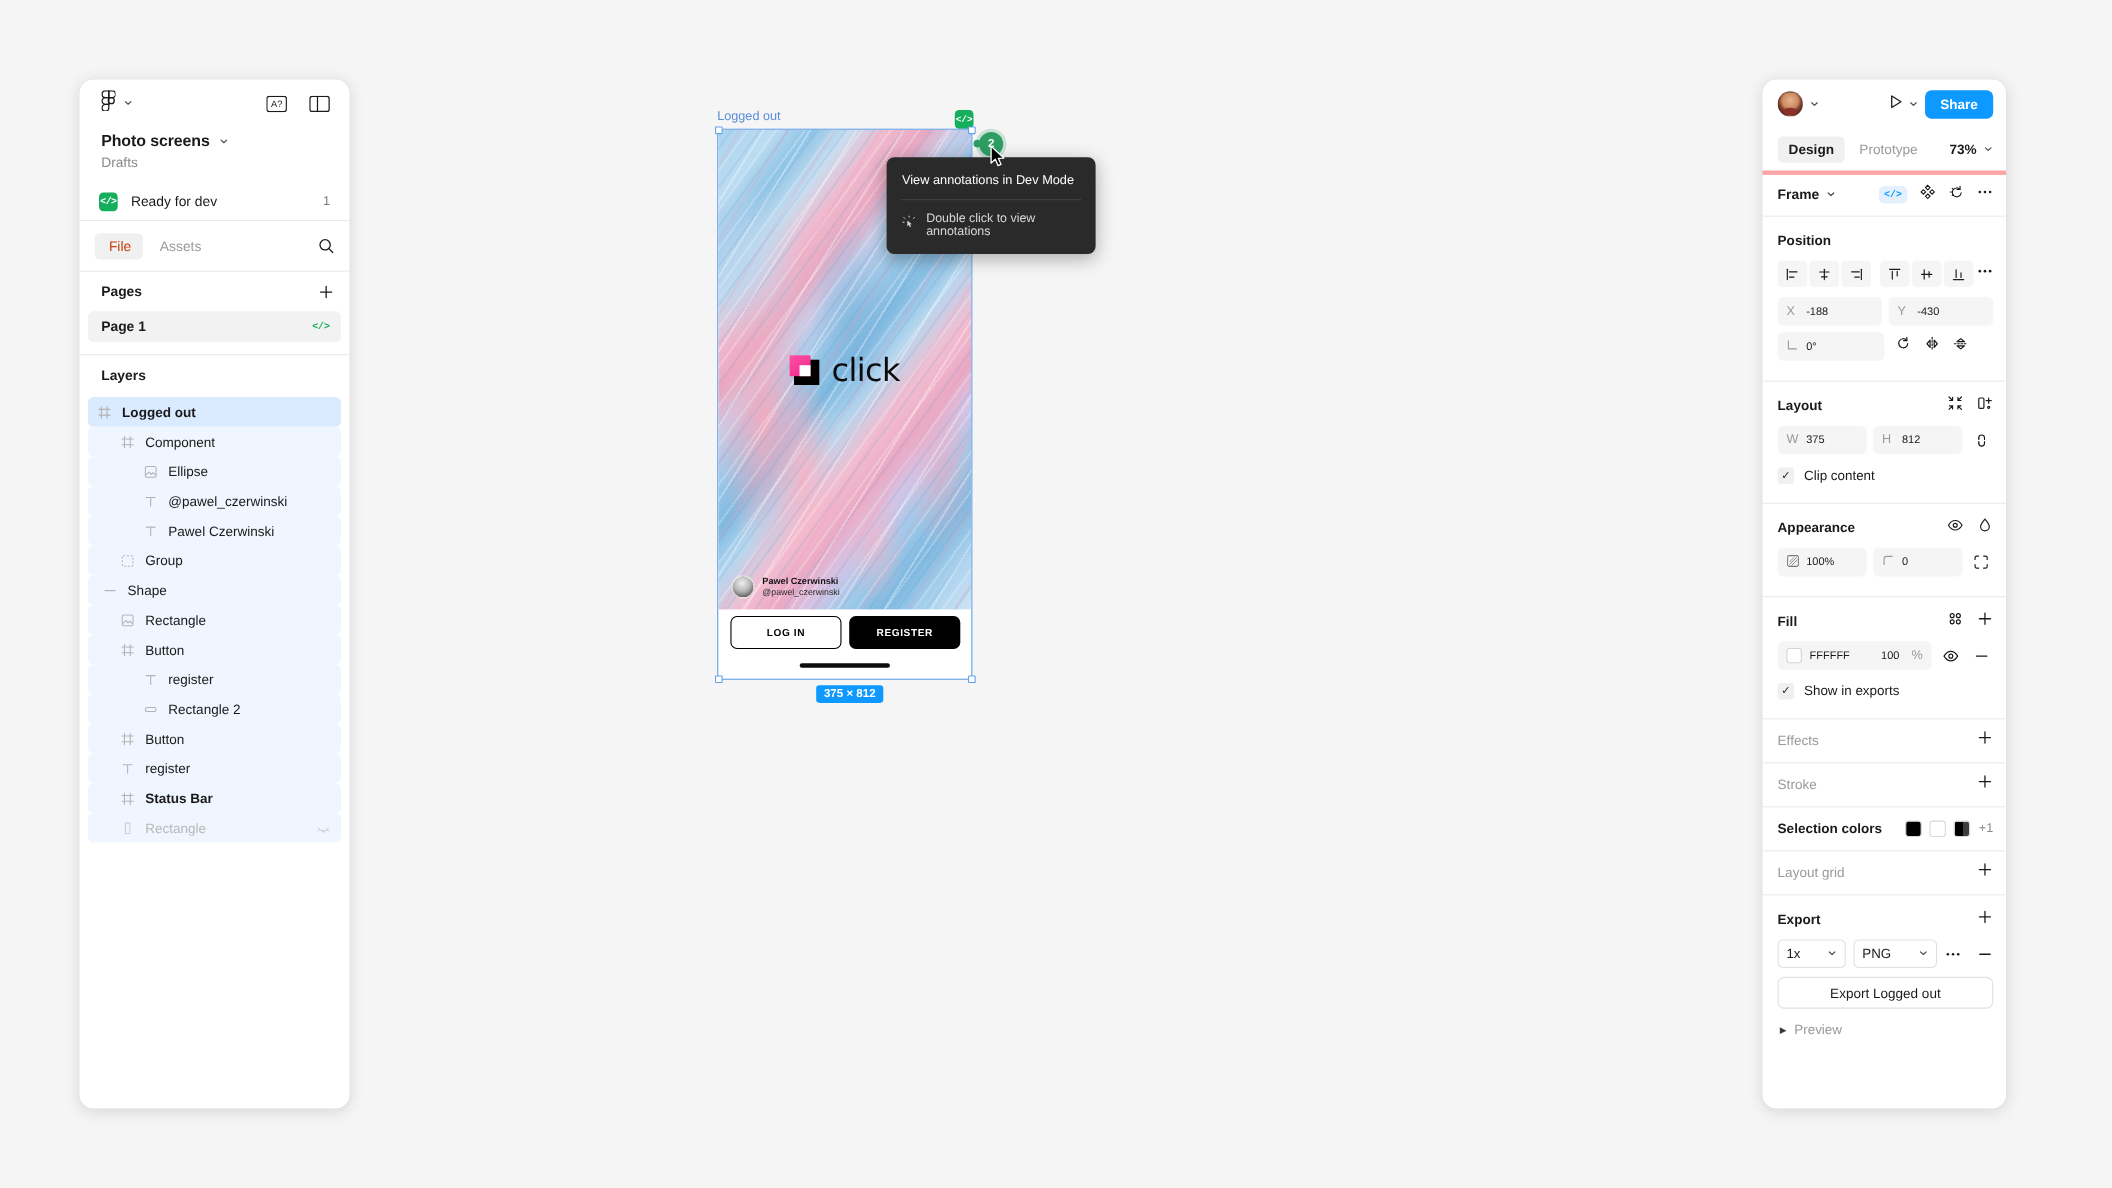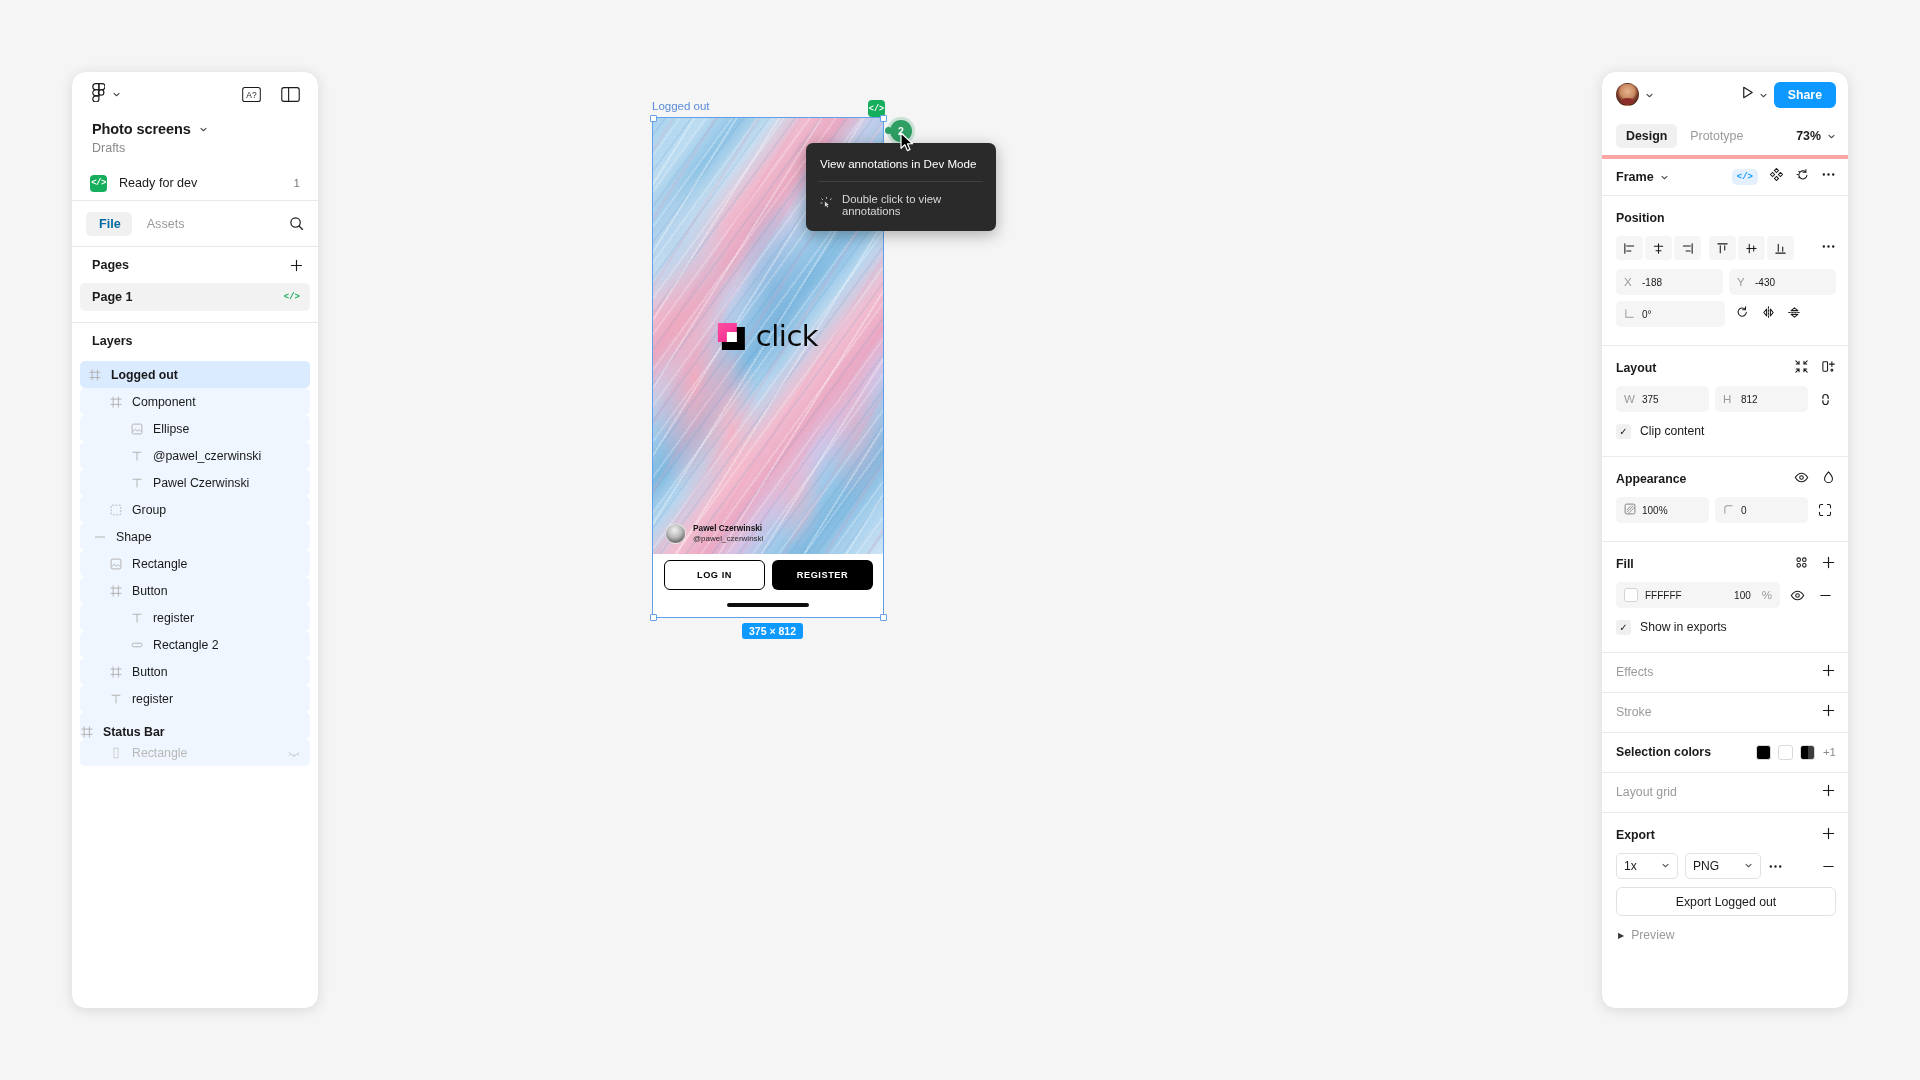--- a/index.html
+++ b/index.html
@@ -59,21 +59,21 @@
   .lp-divider { height: 1px; background: #e9e9e9; }
 
   .lp-tabs {
     display: flex; align-items: center; height: 45px; padding: 0 14px 0 14px;
     gap: 4px;
   }
   .tab {
     font-size: 12.6px; padding: 5px 11px; border-radius: 5px; cursor: default;
     color: #9a9a9a;
   }
-  .tab.active { background: #f0f0f0; color: #0369a1; font-weight: bold; padding-left: 13px; }
+  .tab.active { background: #f0f0f0; color: #c2410c; font-weight: normal; padding-left: 13px; }
   .tabs-spacer { flex: 1; }
 
   .section-head {
     display: flex; align-items: center; height: 36px; padding: 0 14px 0 20px;
   }
   .section-head .title { font-size: 12.6px; font-weight: bold; color: #1a1a1a; flex: 1; }
 
   .page-row {
     display: flex; align-items: center; height: 28px;
     margin: 0 8px; padding: 0 10px 0 12px; border-radius: 5px;
@@ -98,21 +98,21 @@
   .layer-name { font-size: 12.3px; color: #1a1a1a; margin-left: 9px; white-space: nowrap; }
   .layer-row.sel .layer-name { font-weight: bold; }
   .layer-row.bold .layer-name { font-weight: bold; }
   .layer-row.dim .layer-name { color: #b8b8b8; }
   .layer-row.dim .layer-icon { color: #cfcfcf; }
   .layer-hidden { margin-left: auto; color: #c4c4c4; display: flex; align-items: center; }
 
   
   .right-panel {
     position: absolute; left: 1602px; top: 72px;
-    width: 246px; height: 936px;
+    width: 222px; height: 936px;
     background: #ffffff; border-radius: 13px;
     box-shadow: 0 2px 14px rgba(0,0,0,0.12), 0 0 0.5px rgba(0,0,0,0.2);
     display: flex; flex-direction: column; overflow: hidden;
   }
   .rp-top {
     display: flex; align-items: center; height: 45px; padding: 0 12px 0 14px; gap: 6px;
   }
   .avatar {
     width: 23px; height: 23px; border-radius: 50%;
     background: radial-gradient(circle at 50% 35%, #e8b48f 0%, #c98a61 42%, #7a3b2a 60%, #3d2018 100%);
@@ -600,21 +600,21 @@
           <span class="layer-name">Button</span>
         </div>
         <div class="layer-row child" style="padding-left: 29px;">
           <span class="layer-icon">
             <svg width="12" height="12" viewBox="0 0 13 13" fill="none" stroke="currentColor" stroke-width="1.1">
               <path d="M2.2 2.4 H10.8 M6.5 2.4 V10.8" stroke-linecap="round"></path>
             </svg>
           </span>
           <span class="layer-name">register</span>
         </div>
-        <div class="layer-row child bold" style=" align-items: flex-end;">
+        <div class="layer-row child bold" style="padding-left: 29px;">
           <span class="layer-icon">
             <svg width="12" height="12" viewBox="0 0 13 13" fill="none" stroke="currentColor" stroke-width="1.05">
               <path d="M3.4 1 V12 M9.1 1 V12 M1 3.4 H12 M1 9.1 H12" stroke-linecap="round"></path>
             </svg>
           </span>
           <span class="layer-name">Status Bar</span>
         </div>
         <div class="layer-row child dim" style="padding-left: 29px;">
           <span class="layer-icon">
             <svg width="12" height="12" viewBox="0 0 13 13" fill="none" stroke="currentColor" stroke-width="1.05">

